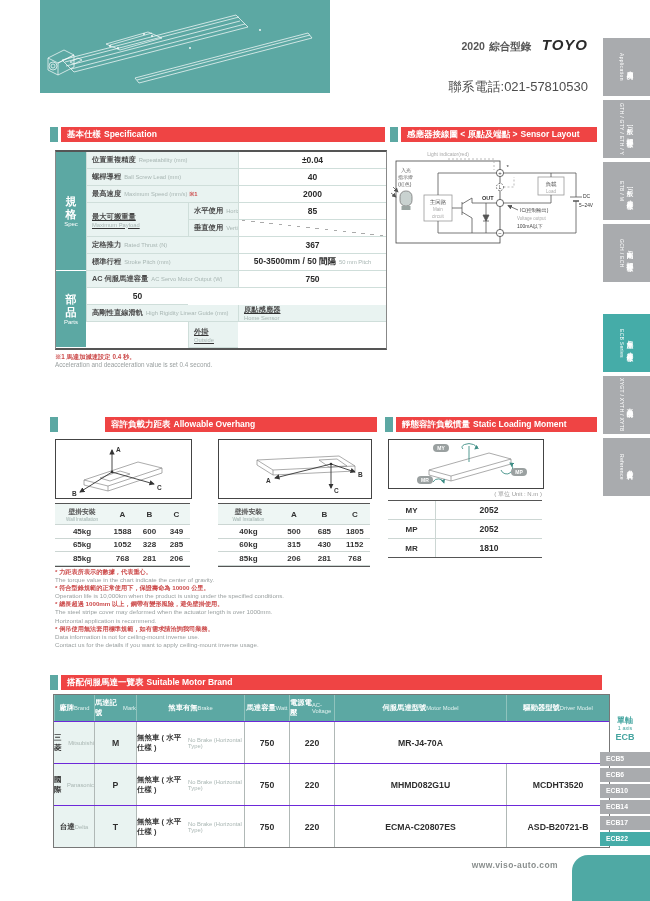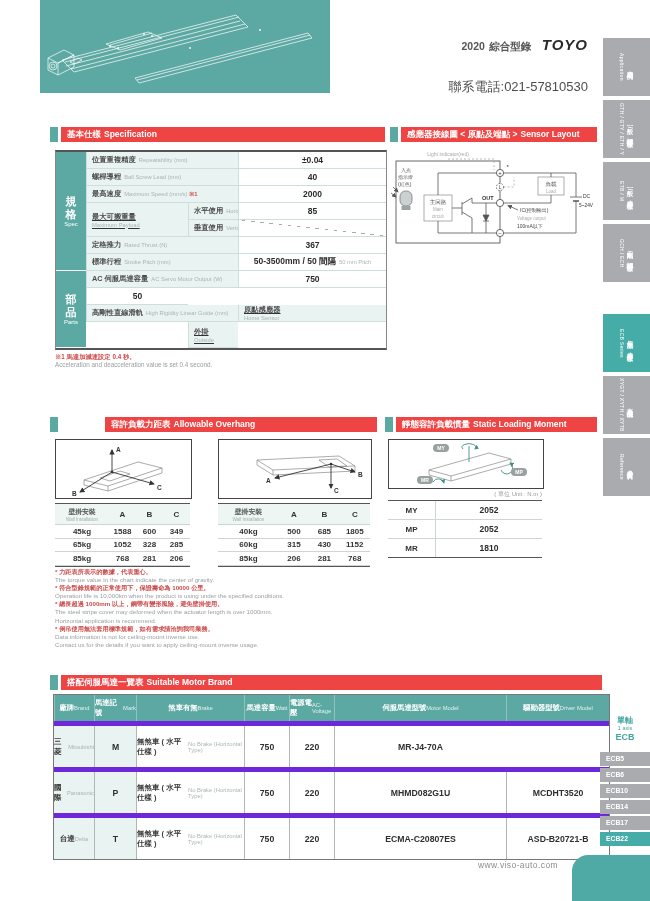--- a/index.html
+++ b/index.html
@@ -75,21 +75,21 @@
             border-right:1px solid #ccd6d3;}
   .sm-value{display:flex;align-items:center;justify-content:center;font-size:8.5px;font-weight:bold;color:#2b2b2b;}
 
   
   .notes{position:absolute;left:55px;top:568px;width:340px;line-height:8.1px;}
   .note-red{font-size:6.2px;font-weight:bold;color:#CC4A4A;}
   .note-gray{font-size:6.2px;color:#9aa0a0;}
 
   
   .motor-table{position:absolute;left:53px;top:694px;width:555px;border:1px solid #777;background:#fff;}
-  .mt-row{display:grid;grid-template-columns:40px 42px 108px 45px 45px 172px 103px;height:41px;border-top:5px solid #6d28d9;}
+  .mt-row{display:grid;grid-template-columns:40px 42px 108px 45px 45px 172px 103px;height:41px;border-top:1px solid #6d28d9;}
   .mt-row.mt-head{height:26px;background:#5CA8A3;border-top:none;}
   .mt-cell{display:flex;flex-direction:row;align-items:center;justify-content:center;border-left:1px solid #b0b8b6;overflow:hidden;}
   .mt-cell:first-child{border-left:none;}
   .mt-head .mt-cell{border-left:1px solid #8fc3bd;}
   .mh-zh{font-size:7.3px;font-weight:bold;color:#fff;}
   .mh-en{font-size:5.8px;color:#E2F1EF;}
   .b-zh{font-size:7.5px;font-weight:bold;color:#3a3a3a;}
   .b-en{font-size:5.8px;color:#a9b6b3;}
   .mt-mint{background:#E9F3F1;}
   .mt-mark,.mt-num,.mt-model{font-size:8.7px;font-weight:bold;color:#2f2f2f;}
@@ -98,21 +98,21 @@
   .ecb-axis{position:absolute;right:0;top:716px;width:50px;text-align:center;color:#45A5A0;line-height:1.15;}
   .ecb-axis .a-zh{font-size:8px;font-weight:bold;}
   .ecb-axis .a-en{font-size:5.5px;}
   .ecb-axis .a-series{font-size:9px;font-weight:bold;}
   .ecb-nav{position:absolute;right:0;top:752px;width:50px;}
   .ecb-tab{height:14px;margin-bottom:2px;background:#A9ABAE;color:#fff;font-size:6.8px;font-weight:bold;
            line-height:14px;padding-left:6px;}
   .ecb-tab.active{background:#45ACA8;}
 
   
-  .website{position:absolute;right:92px;top:860px;font-size:8.5px;font-weight:normal;color:#8a8f8e;letter-spacing:.4px;}
+  .website{position:absolute;right:92px;top:860px;font-size:8.5px;font-weight:bold;color:#8a8f8e;letter-spacing:.4px;}
   .corner{position:absolute;right:0;bottom:0;width:78px;height:46px;background:#4FA9A4;border-top-left-radius:16px;}
 </style>
 </head>
 <body>
 
 <div class="page">
 
   <div class="hero">
     <svg viewBox="0 0 290 85" width="290" height="85">
       <g stroke="#fff" stroke-width="0.7" fill="none">

